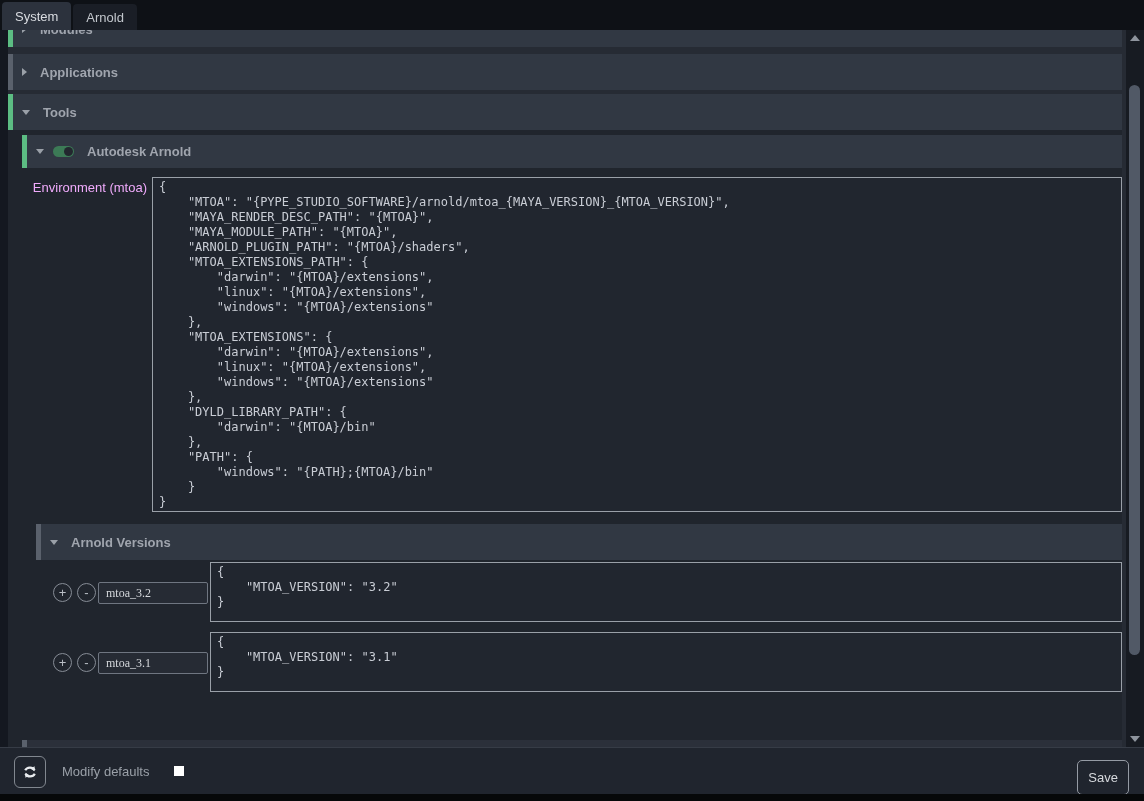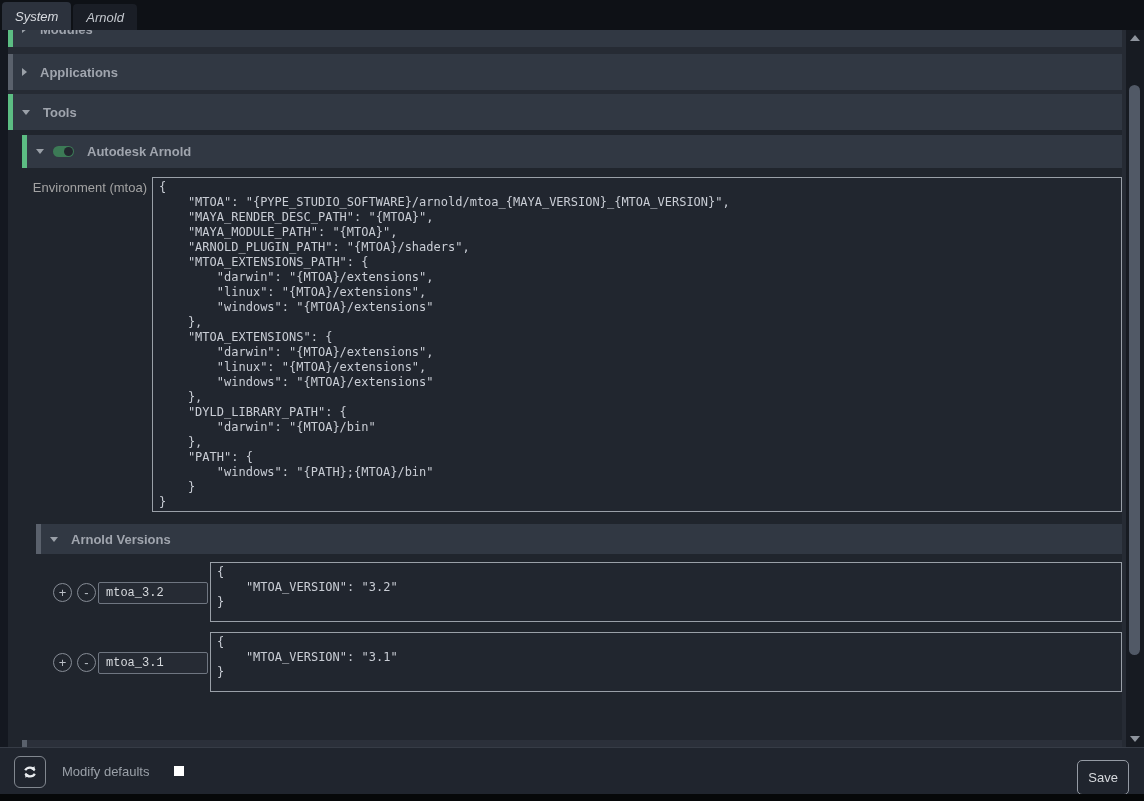--- a/index.html
+++ b/index.html
@@ -6,21 +6,21 @@
   html,body { background:#060809; }
   #app {
     position:relative; width:1144px; height:801px; overflow:hidden;
     background:#262b34; font-family:"Liberation Sans", sans-serif;
   }
   
   .tabbar { position:absolute; left:0; top:0; width:1144px; height:30px;
     background:#0e1116; display:flex; align-items:flex-end; }
   .tab { height:26px; margin-left:2px; padding:0 13px; display:flex; align-items:center;
     font-size:13px; color:#c3c7cd; background:#1a1e26;
-    border-radius:4px 4px 0 0; cursor:default;font-style:italic; }
+    border-radius:4px 4px 0 0; cursor:default; }
   .tab.active { background:#2c323d; color:#d9dce1; height:28px; }
   
   .scroll-area { position:absolute; left:0; top:30px; width:1126px; height:717px;
     background:#262b34; overflow:hidden; }
   .left-strip { position:absolute; left:0; top:0; width:8px; height:717px; background:#141820; }
   .tools-content { position:absolute; left:8px; top:100px; width:1114px; height:617px; background:#20252d; }
   .hdr { position:absolute; background:#313843; display:flex; align-items:center;
     gap:9px; padding-left:9px; font-size:13px; font-weight:bold; color:#a0a5ae; }
   .hdr .lbl { margin-left:4px; }
   .bl-green { border-left:5px solid #5cbd83; }
@@ -29,27 +29,27 @@
     border-right:4px solid transparent; border-top:5px solid #9aa0a8; }
   .tri-right { width:0; height:0; border-top:4px solid transparent;
     border-bottom:4px solid transparent; border-left:5px solid #9aa0a8; }
   .toggle { width:21px; height:11px; border-radius:6px; background:#3c7a56; position:relative; }
   .toggle::after { content:""; position:absolute; right:1px; top:1px; width:9px; height:9px;
     border-radius:50%; background:#23272f; }
   .code-area { position:absolute; background:#21262f; border:1px solid #9aa0a8;
     color:#c9cdd5; font-family:"DejaVu Sans Mono", monospace; font-size:12px; line-height:15px;
     padding:2px 6px; resize:none; overflow:hidden; white-space:pre; outline:none; }
   .env-label { position:absolute; left:22px; top:150px; width:125px; text-align:right;
-    font-size:13px; color:#a3a3a3; }
+    font-size:13px; color:#f0abfc; }
   .circle-btn { position:absolute; width:19px; height:19px; border-radius:50%;
     border:1px solid #868c95; background:transparent; color:#b9bec5;
     font-size:13px; line-height:16px; text-align:center; padding:0; cursor:default; }
   .key-input { position:absolute; width:110px; height:22px; background:#262b34;
     border:1px solid #6f7681; border-radius:2px; color:#d7dade; font-size:12px;
-    font-family:Liberation Mono, monospace; padding:2px 7px; outline:none; }
+    font-family:Liberation Serif, serif; padding:2px 7px; outline:none; }
   .partial-row { position:absolute; left:22px; top:710px; width:1100px; height:7px;
     background:#2b303a; border-left:5px solid #5a616c; }
   
   .vscrollbar { position:absolute; left:1126px; top:30px; width:18px; height:717px; background:#171b22; }
   .sb-up { position:absolute; left:4px; top:5px; width:0; height:0;
     border-left:5px solid transparent; border-right:5px solid transparent;
     border-bottom:6px solid #8e949d; }
   .sb-down { position:absolute; left:4px; bottom:5px; width:0; height:0;
     border-left:5px solid transparent; border-right:5px solid transparent;
     border-top:6px solid #8e949d; }
@@ -127,21 +127,21 @@
         "windows": "{MTOA}/extensions"
     },
     "DYLD_LIBRARY_PATH": {
         "darwin": "{MTOA}/bin"
     },
     "PATH": {
         "windows": "{PATH};{MTOA}/bin"
     }
 }</textarea>
 
-    <div class="hdr bl-gray" style="left:36px; top:494px; width:1086px; height:30px;">
+    <div class="hdr bl-gray" style="left:36px; top:494px; width:1086px; height:36px;">
       <span class="tri-down"></span>
       <span class="lbl">Arnold Versions</span>
     </div>
 
     <button class="circle-btn" style="left:53px; top:553px;">+</button>
     <button class="circle-btn" style="left:77px; top:553px;">-</button>
     <input class="key-input" style="left: 98px; top: 552px;" type="text" value="mtoa_3.2">
     <textarea class="code-area" style="left: 210px; top: 532px; width: 912px; height: 60px;" spellcheck="false">{
     "MTOA_VERSION": "3.2"
 }</textarea>

